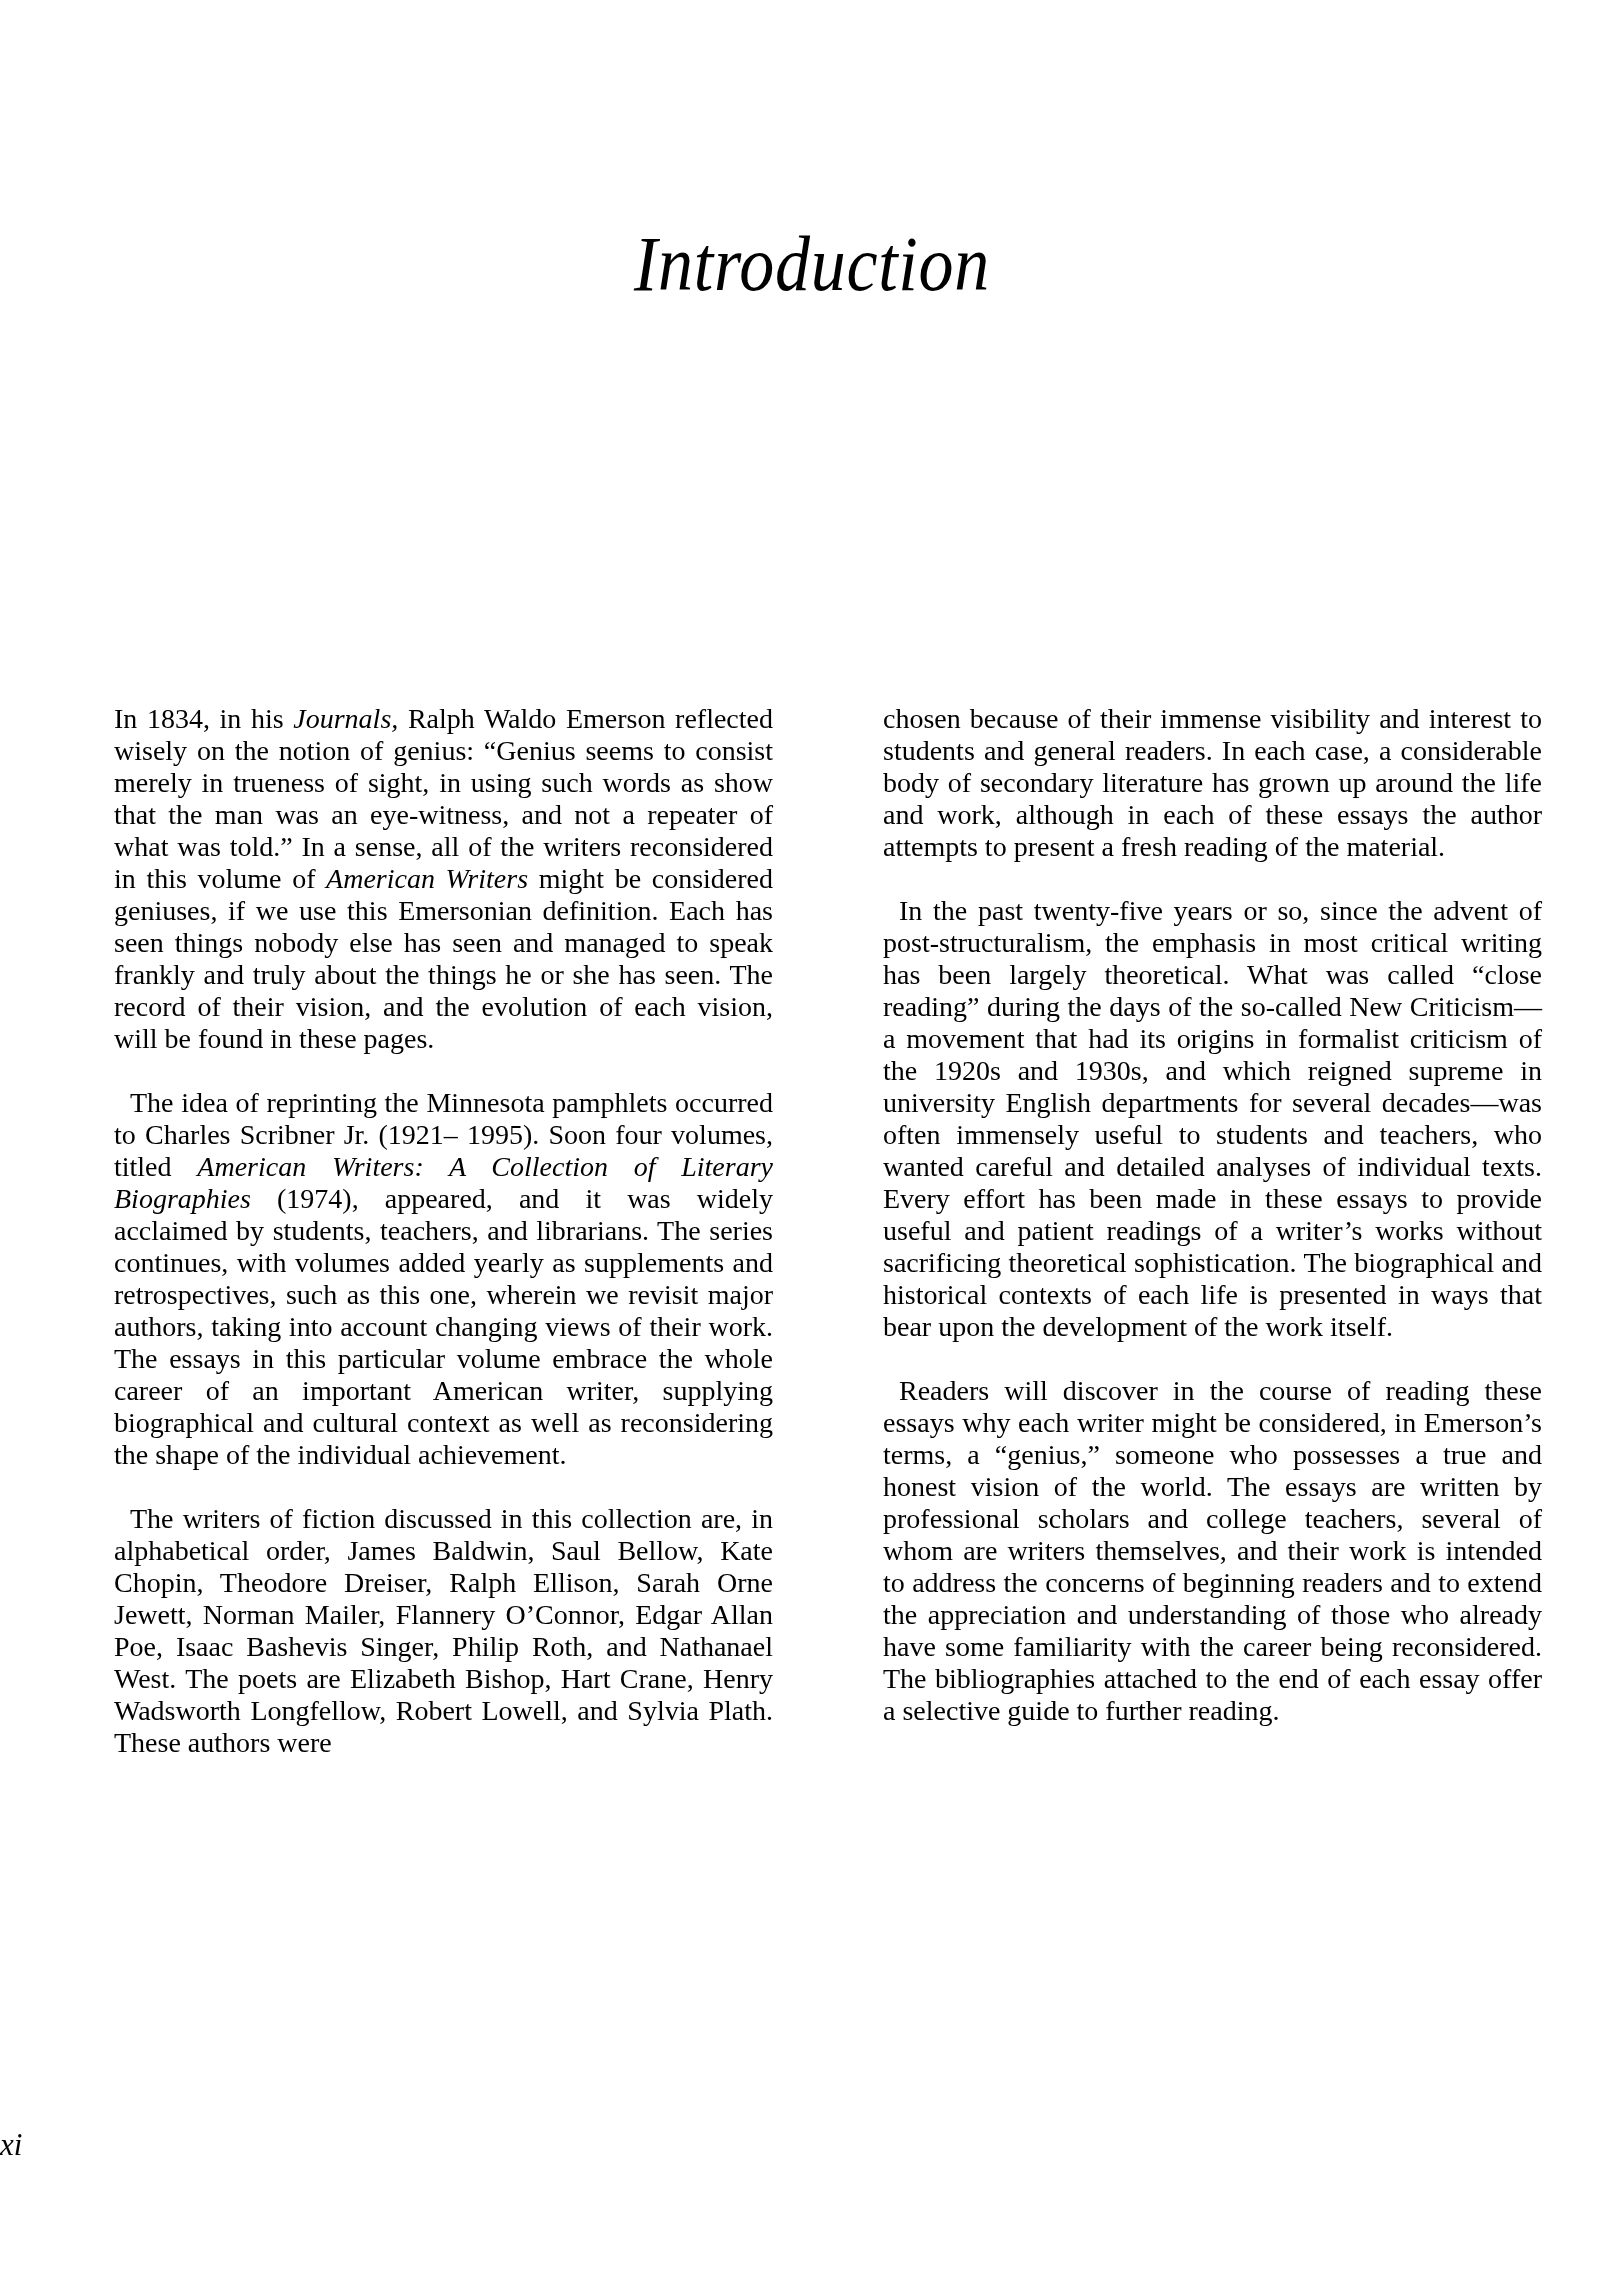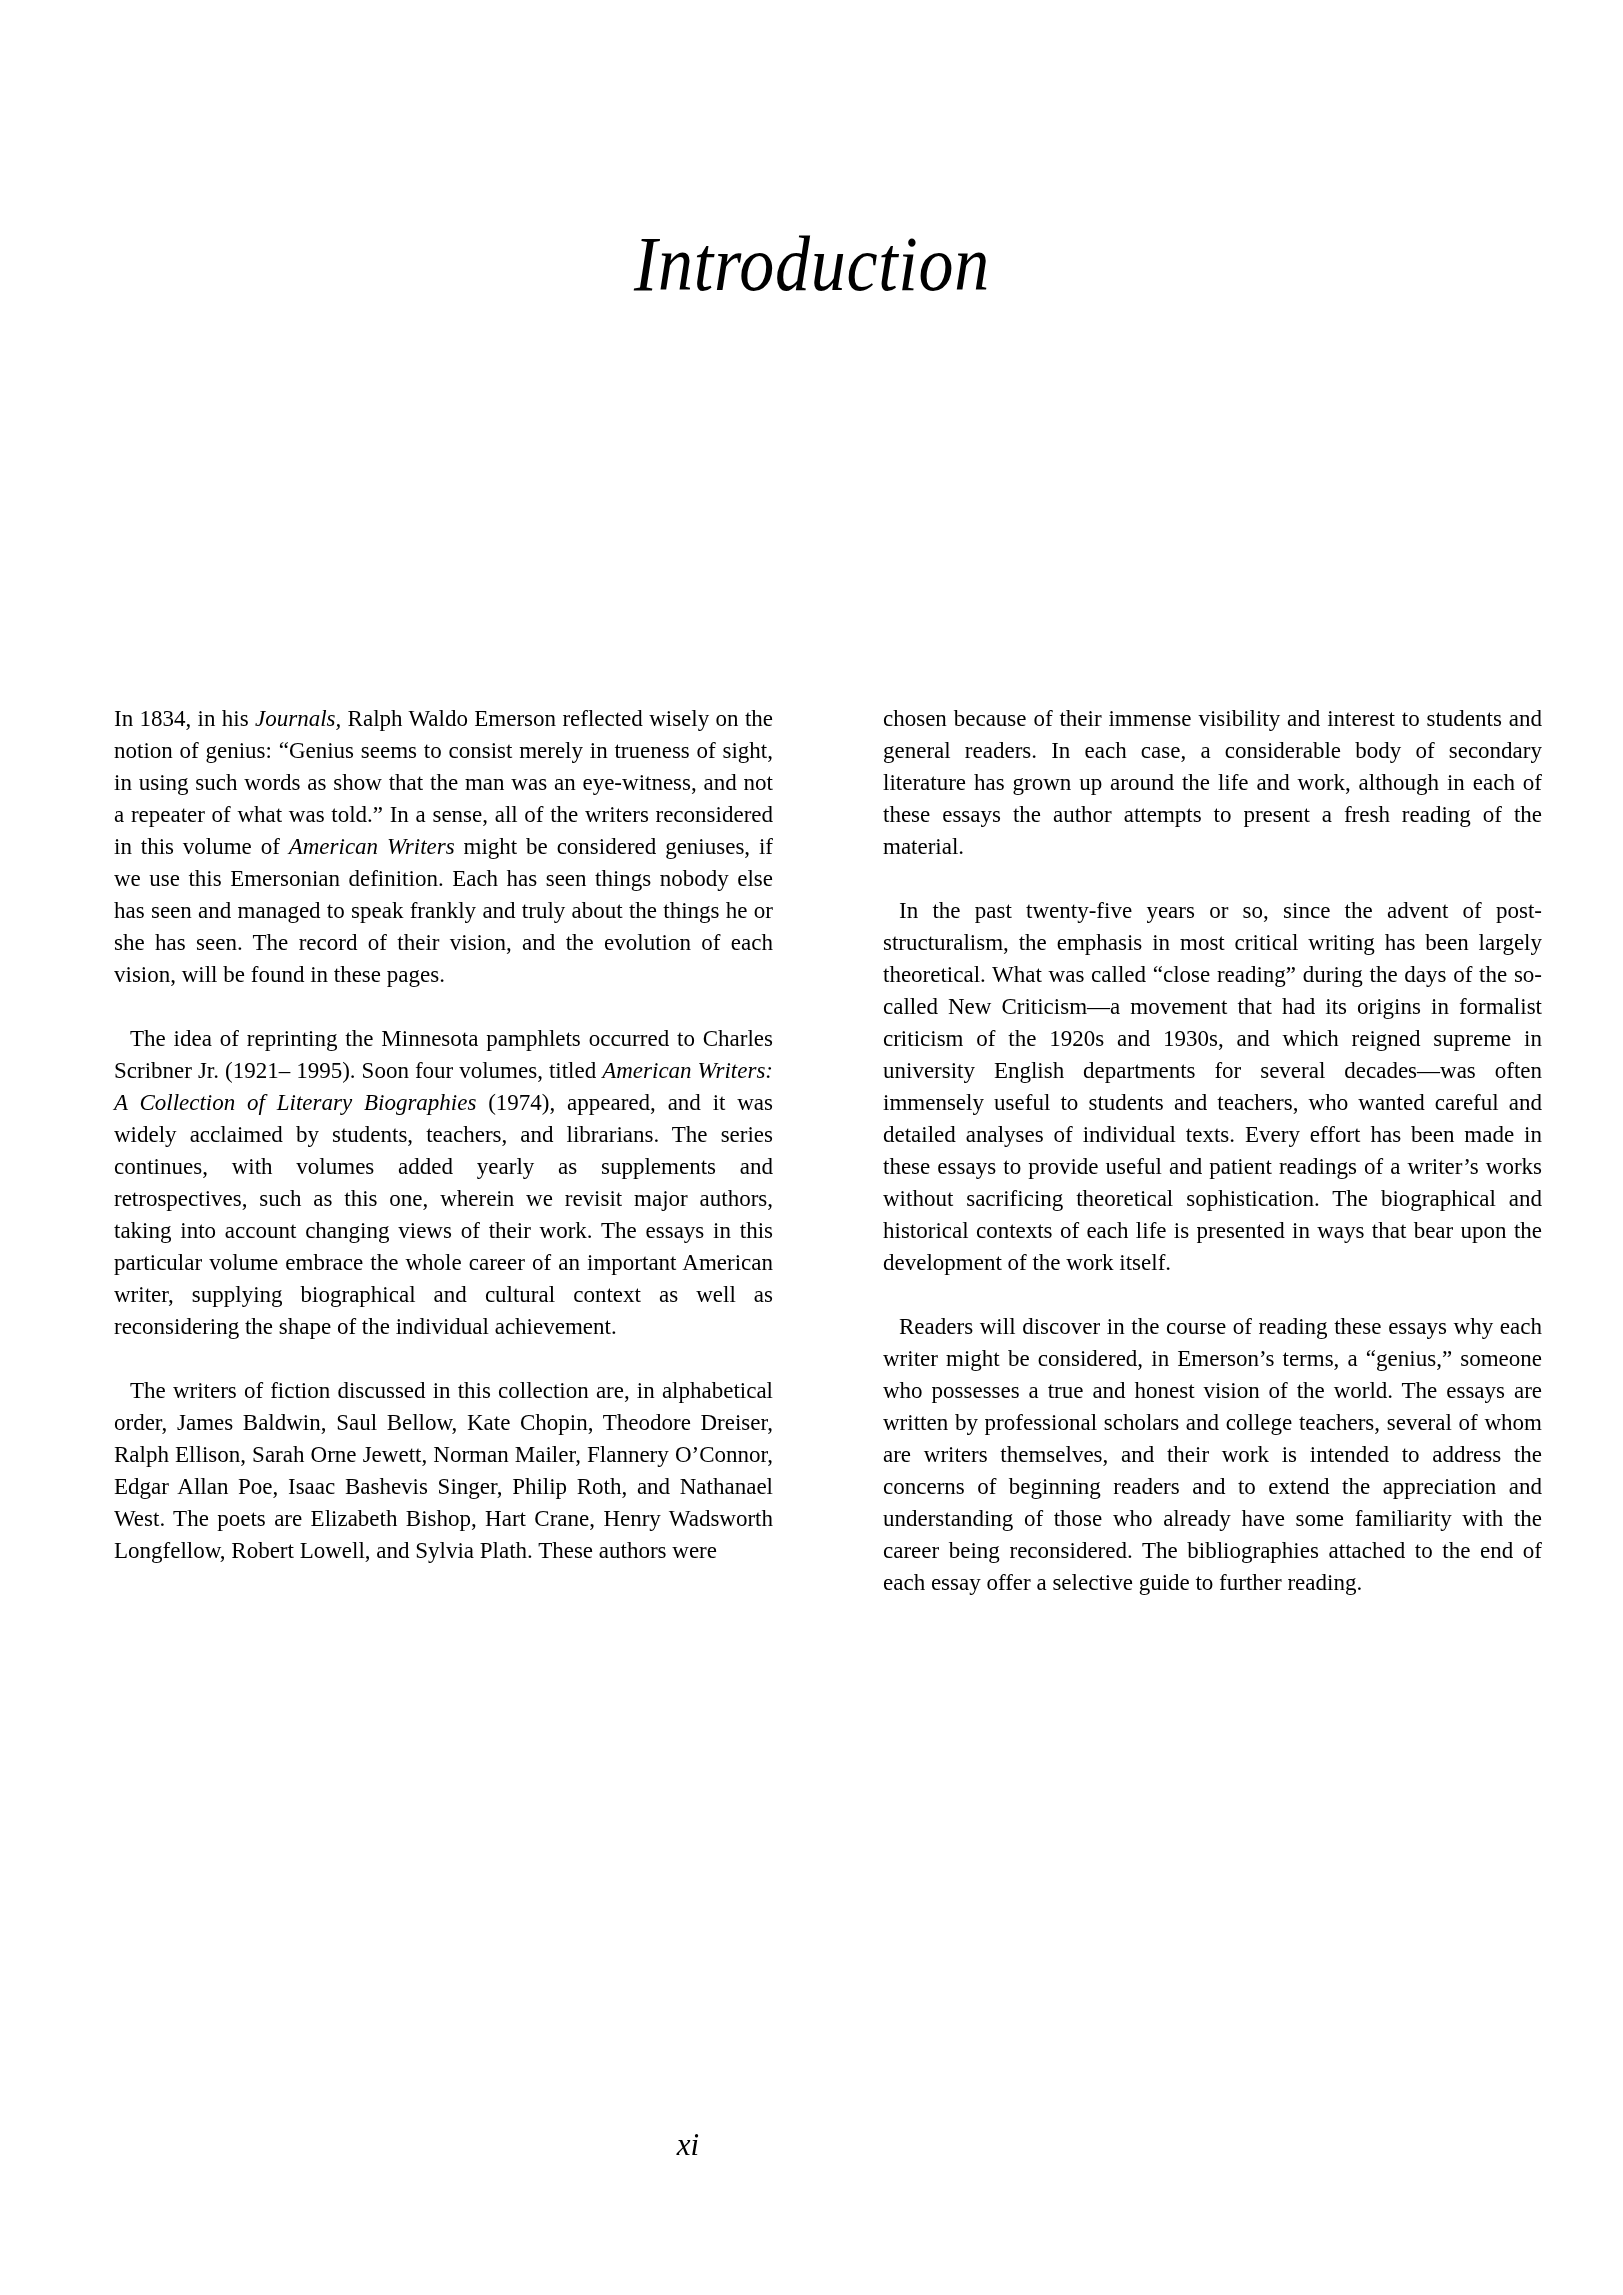--- a/index.html
+++ b/index.html
@@ -1,28 +1,28 @@
 <!DOCTYPE html>
 <html style="font-size:11.7px"><head>
   <meta charset="utf-8">
   <style>
     html, body { margin: 0; padding: 0; background: #ffffff; }
     body { width: 1624px; height: 2295px; position: relative; overflow: hidden;
            font-family: "Liberation Serif", "DejaVu Serif", serif; color: #000000; }
     .title { position: absolute; top: 219px; left: 0; width: 1624px; text-align: center;
              font-style: italic; font-size: 70px; letter-spacing: 0.7px; margin: 0; font-weight: normal;
              transform: scaleY(1.12); transform-origin: top center; }
-    .column { position: absolute; top: 703px; width: 659px; font-size: 23px; line-height: 32px;
+    .column { position: absolute; top: 703px; width: 659px; font-size: 28px; line-height: 32px;
               text-align: justify; hyphens: manual; }
     .col-left { left: 114px; }
     .col-right { left: 883px; }
     .column p { margin: 0 0 8.8px 0; text-indent: 0; }
     .column p.indent { text-indent: 16px; margin-top: 32px; }
     .column em { font-style: italic; }
-    .folio { position: absolute; top: 2127px; left: 0; width: 1376px; text-align: center;
+    .folio { position: absolute; top: 2127px; left: 0; width: 1376px; 
              font-style: italic; font-size: 31px; }
   </style>
 </head>
 <body>
 
 <h1 class="title">Introduction</h1>
 
 <div class="column col-left">
     <p><span>In 1834, in his </span><em>Journals,</em><span> Ralph Waldo Emerson reflected wisely on the notion of genius: “Genius seems to consist merely in trueness of sight, in using such words as show that the man was an eye-witness, and not a repeater of what was told.” In a sense, all of the writers reconsidered in this volume of </span><em>American Writers</em><span> might be considered geniuses, if we use this Emersonian definition. Each has seen things nobody else has seen and managed to speak frankly and truly about the things he or she has seen. The record of their vision, and the evolution of each vision, will be found in these pages.</span></p>
     <p class="indent"><span>The idea of reprinting the Minnesota pam­phlets occurred to Charles Scribner Jr. (1921– 1995). Soon four volumes, titled </span><em>American Writ­ers: A Collection of Literary Biographies</em><span> (1974), appeared, and it was widely acclaimed by students, teachers, and librarians. The series continues, with volumes added yearly as supple­ments and retrospectives, such as this one, wherein we revisit major authors, taking into account changing views of their work. The es­says in this particular volume embrace the whole career of an important American writer, supplying biographical and cultural context as well as reconsidering the shape of the individual achievement.</span></p>

